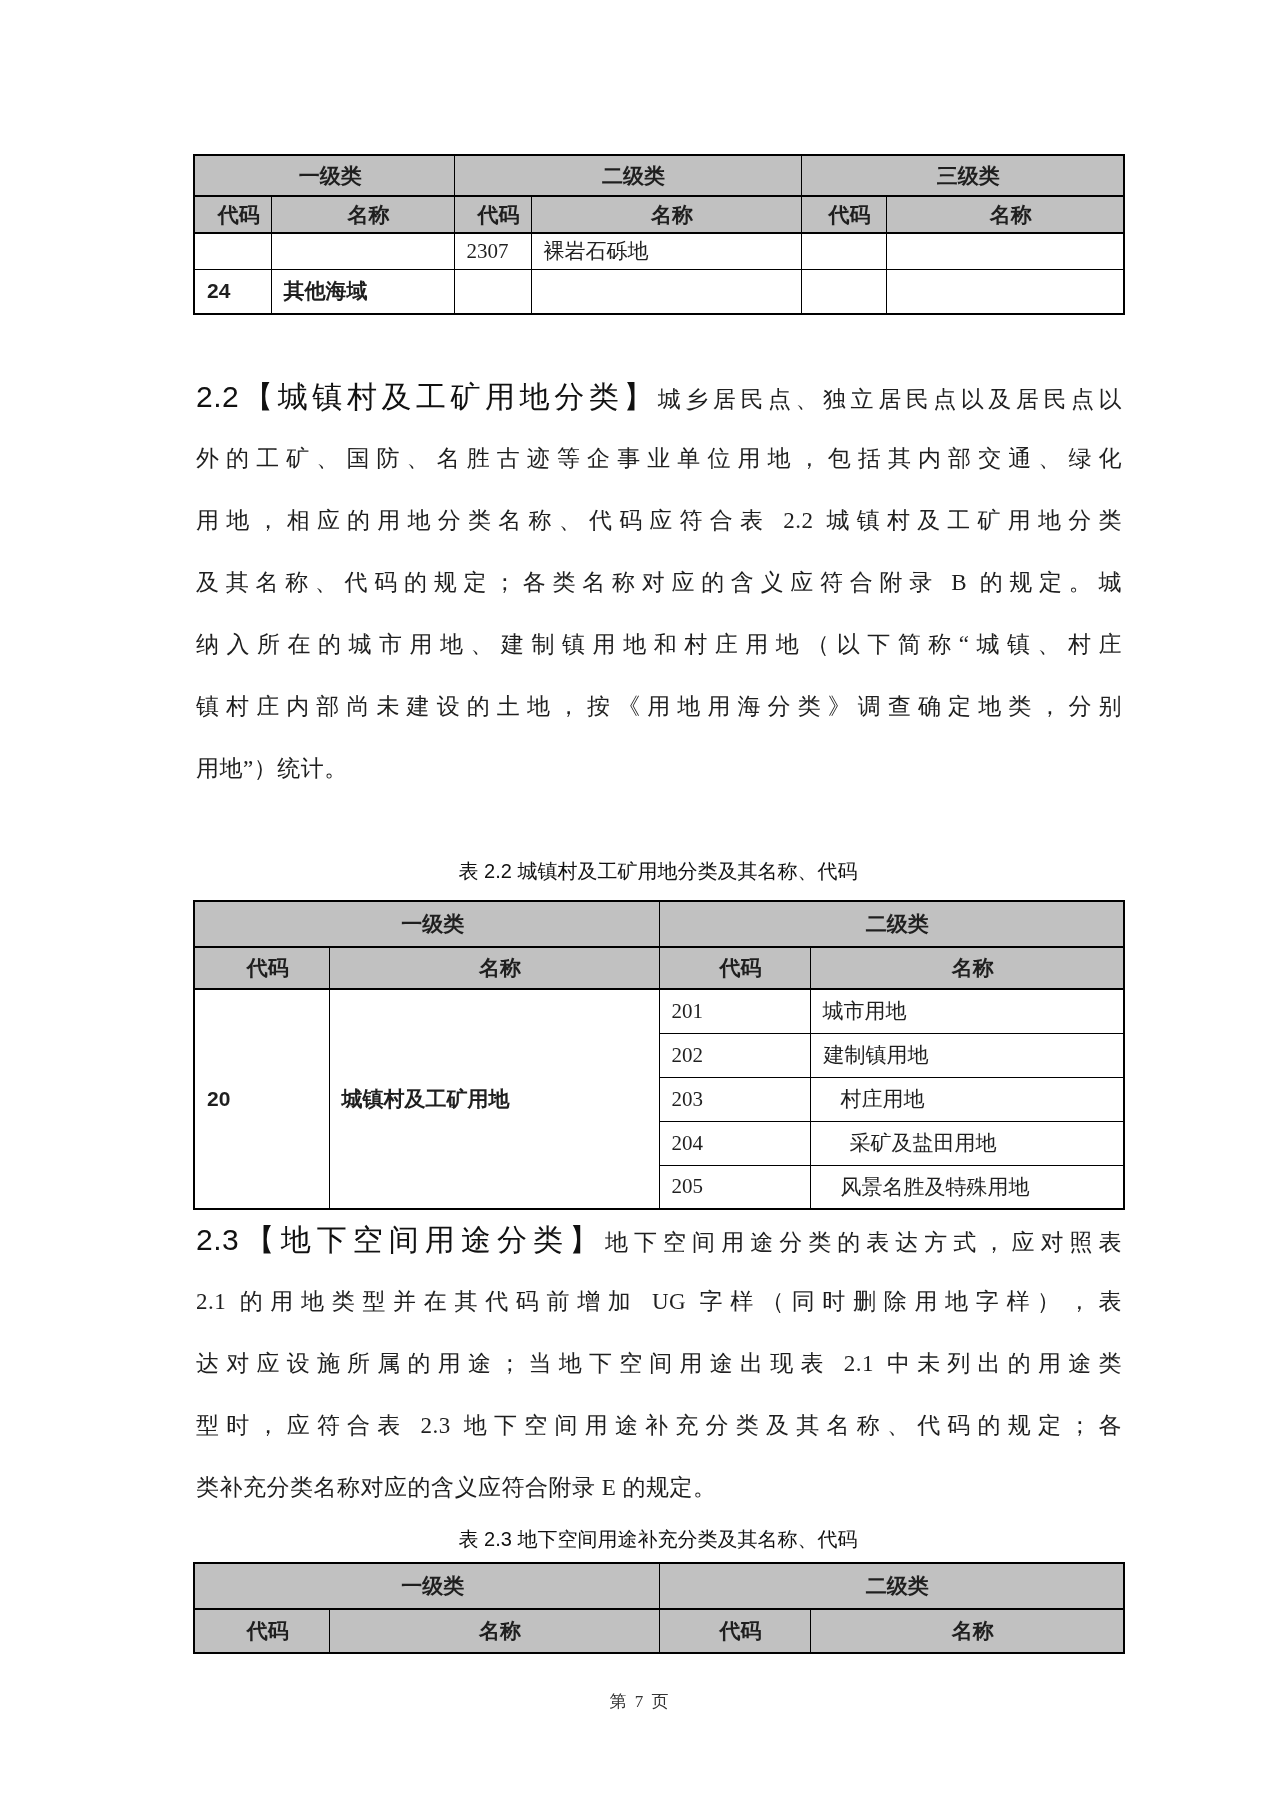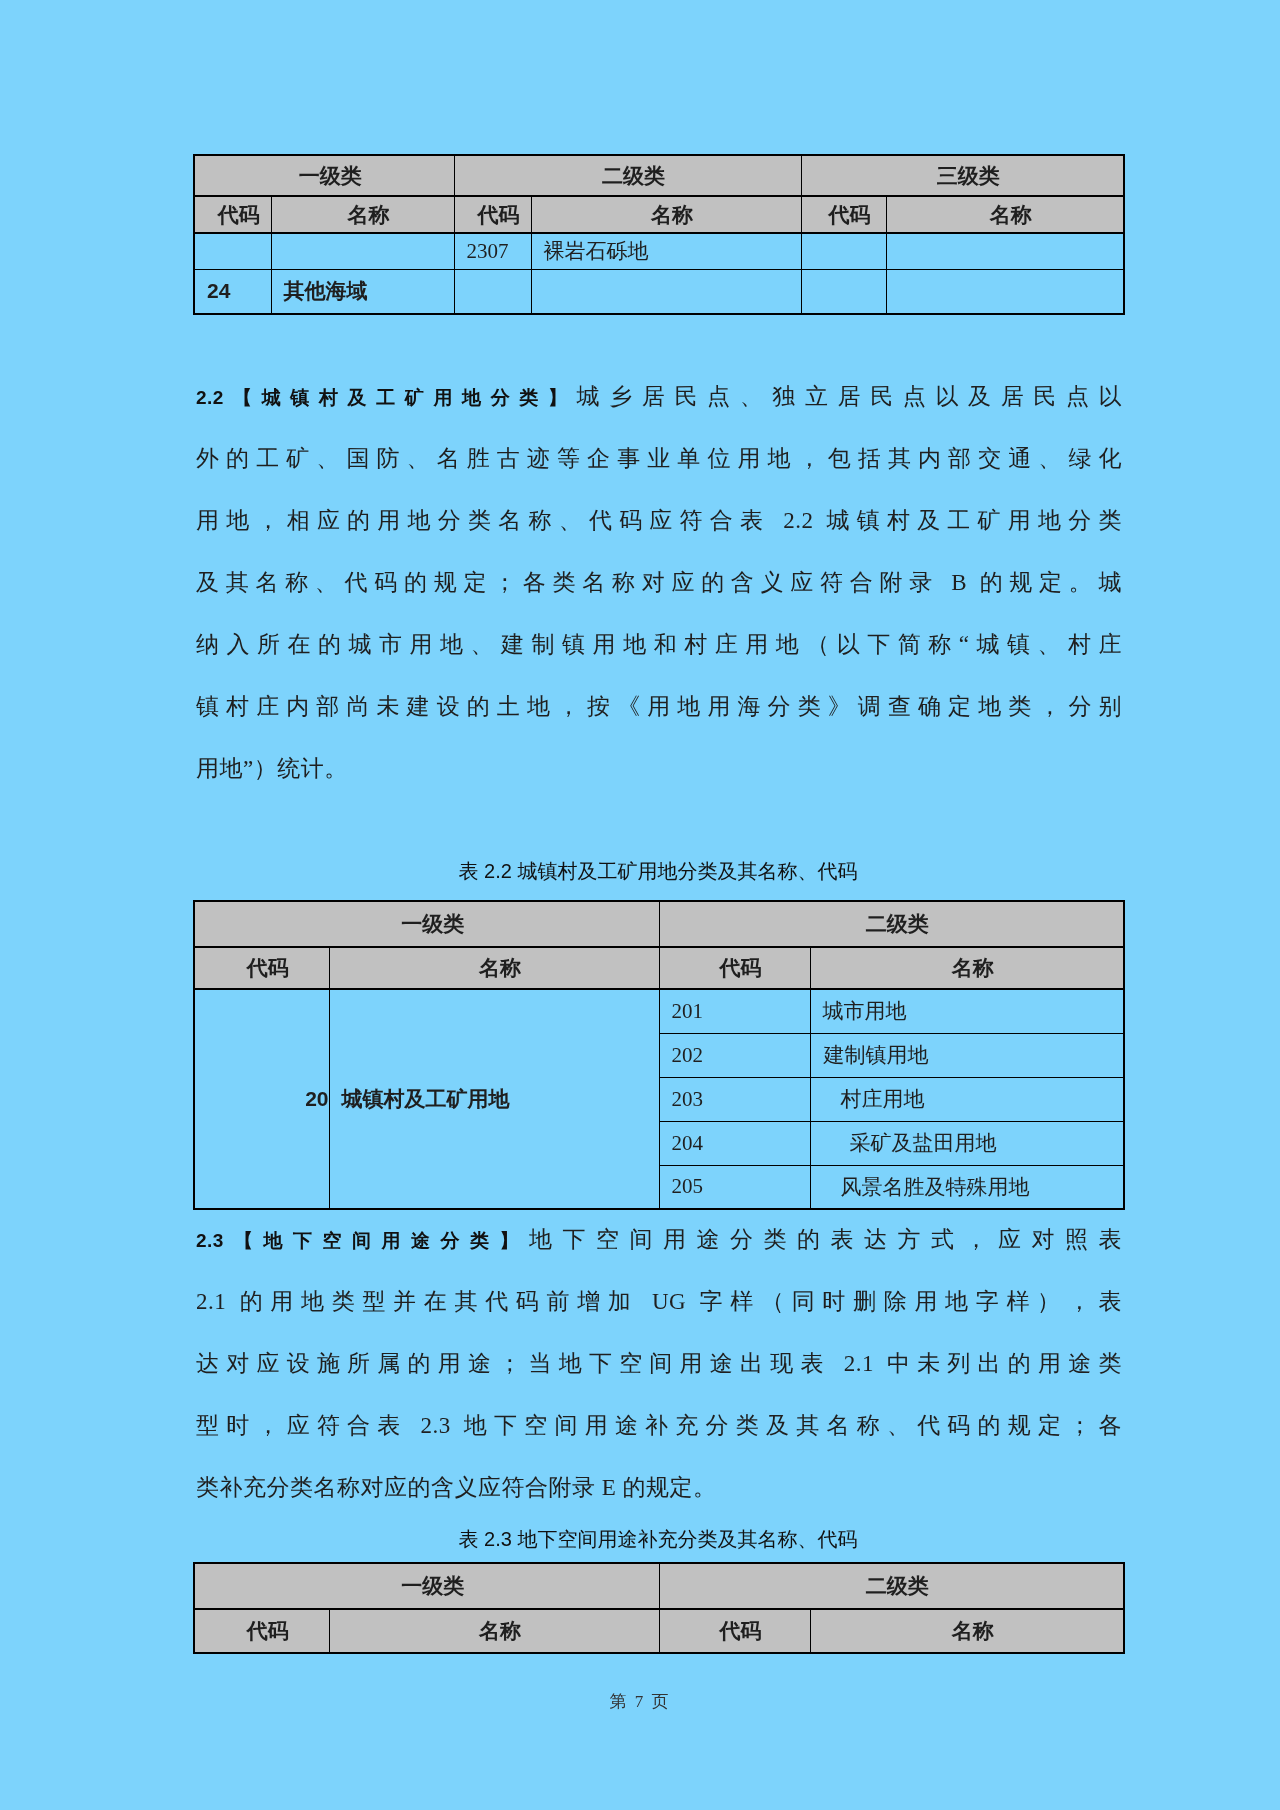--- a/index.html
+++ b/index.html
@@ -1,57 +1,57 @@
 <!DOCTYPE html>
 <html><head>
 <meta charset="utf-8">
 <style>
   html,body { margin:0; padding:0; background:#e8e8e8; }
   .page {
     position:relative; width:1280px; height:1810px; margin:0 auto;
-    background:#7dd3fc; overflow:hidden;
+    background:#ffffff; overflow:hidden;
     font-family:"Liberation Serif", serif; color:#1f1f1f;
   }
 
   
   table.tbl {
     position:absolute; border-collapse:collapse; table-layout:fixed;
     border:2px solid #000;
   }
   table.tbl td {
     border:1px solid #000; overflow:hidden; white-space:nowrap;
     font-size:21px; padding:0 0 0 12px; vertical-align:middle;
   }
   td.hdr {
     background:#c1c1c1; text-align:center; padding:0;
     font-family:"Liberation Sans", sans-serif; font-weight:bold;
   }
   tr.hdr1 td { border-bottom-width:2px; }
   tr.hdr2 td { border-bottom-width:2px; }
   td.c { text-align:left; }
-  td.center { text-align:right; padding:0; }
+  td.center { text-align:left; padding:0; }
   .bold { font-weight:bold; font-family:"Liberation Sans", sans-serif; }
   .t-top { left:193px; top:154px; width:930px; }
   .t22   { left:193px; top:900px;  width:930px; }
   .t23   { left:193px; top:1562px; width:930px; }
   tr.rh41 { height:41px; } tr.rh37 { height:37px; }
   tr.rh36 { height:36px;margin-left:34px; } tr.rh35 { height:45px; }
   tr.rh46 { height:46px; } tr.rh42 { height:42px; }
   tr.rh44 { height:44px; }
 
   
   .para { position:absolute; left:196px; width:926px; }
   .para .line {
     height:62px; line-height:62px; font-size:23px;
     text-align:justify; text-align-last:justify; letter-spacing:0.5px;
   }
   .para .line.last { text-align-last:left; }
   .sec-head {
-    font-family:"Liberation Sans", sans-serif; font-weight:bold;
-    font-size:19px; color:#111;
+    font-family:"Liberation Sans", sans-serif; font-weight:normal;
+    font-size:30px; color:#111;
   }
 
   
   .caption {
     position:absolute; left:193px; width:930px; text-align:center;
     font-family:"Liberation Sans", sans-serif; font-weight:normal;
     font-size:20px; color:#111;
   }
   .cap22 { top:858px; }
   .cap23 { top:1526px; }

